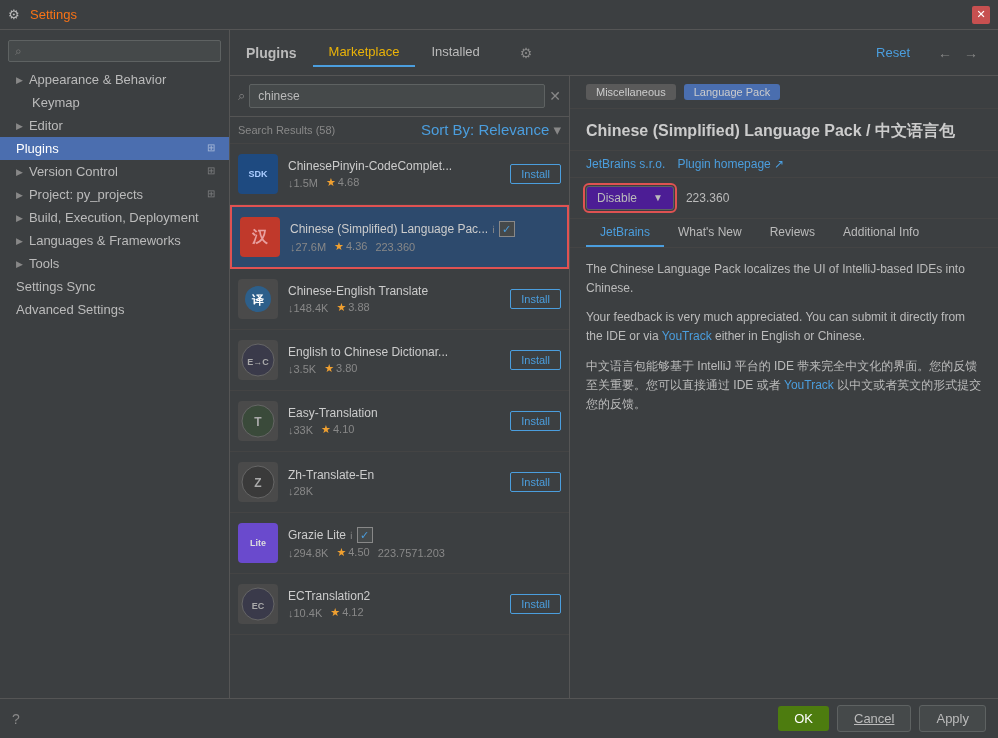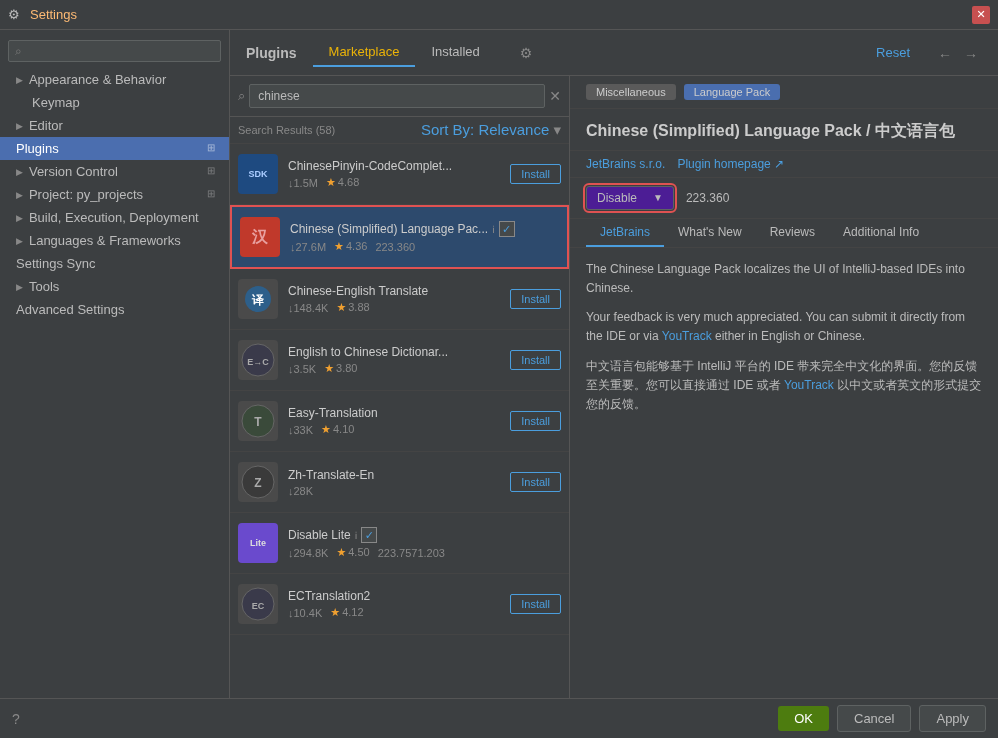--- a/index.html
+++ b/index.html
@@ -1,21 +1,21 @@
 <!DOCTYPE html>
 <html><head>
   <meta charset="utf-8">
   <style>
     * { box-sizing: border-box; margin: 0; padding: 0; }
     body { font-family: 'Segoe UI', Arial, sans-serif; font-size: 13px; background: #3c3f41; color: #bbb; width: 998px; height: 738px; overflow: hidden; }
     
     
     .titlebar { background: #3c3f41; border-bottom: 1px solid #555; display: flex; align-items: center; padding: 4px 8px; height: 30px; }
     .titlebar-icon { width: 16px; height: 16px; margin-right: 6px; }
-    .titlebar-title { color: #fdba74; font-size: 13px; flex: 1; }
+    .titlebar-title { color: #f97316; font-size: 13px; flex: 1; }
     .titlebar-controls { display: flex; gap: 4px; }
     .titlebar-btn { width: 18px; height: 18px; border: none; cursor: pointer; display: flex; align-items: center; justify-content: center; font-size: 11px; border-radius: 2px; }
     .titlebar-close { background: #c75050; color: white; }
     
     
     .main-container { display: flex; height: calc(738px - 30px - 40px); }
     
     
     .sidebar { width: 230px; background: #3c3f41; border-right: 1px solid #555; overflow-y: auto; padding: 4px 0; }
     .sidebar-search { padding: 6px 8px; }
@@ -83,21 +83,21 @@
     .detail-tab.active { color: #4b9ede; border-bottom: 2px solid #4b9ede; }
     .plugin-detail-content { padding: 12px 16px; overflow-y: auto; flex: 1; font-size: 12px; line-height: 1.6; color: #bbb; }
     .plugin-detail-content a { color: #4b9ede; text-decoration: none; cursor: pointer; }
     .plugin-detail-content p { margin-bottom: 10px; }
     .plugin-detail-content .cn-text { color: #bbb; }
     
     
     .bottom-bar { height: 40px; background: #3c3f41; border-top: 1px solid #555; display: flex; align-items: center; justify-content: flex-end; padding: 0 12px; gap: 8px; }
     .bottom-btn { padding: 5px 16px; font-size: 13px; cursor: pointer; border-radius: 3px; border: none; }
     .btn-ok { background: #4d7c0f; color: white; }
-    .btn-cancel { background: #45494a; color: #bbb; border: 1px solid #5e6262; }
+    .btn-cancel { background: #45494a; color: #bbb; border: 1px solid #5e6262; text-decoration: underline; }
     .btn-apply { background: #45494a; color: #bbb; border: 1px solid #5e6262; }
     .bottom-help { margin-right: auto; color: #888; font-size: 14px; cursor: pointer; }
   </style>
 </head>
 <body>
 
 <div class="titlebar">
   <span class="titlebar-icon">⚙</span>
   <span class="titlebar-title">Settings</span>
   <div class="titlebar-controls">
@@ -131,25 +131,25 @@
     <div class="sidebar-item has-arrow">
       <span>Project: py_projects</span>
       <span class="page-icon">⊞</span>
     </div>
     <div class="sidebar-item has-arrow">
       <span>Build, Execution, Deployment</span>
     </div>
     <div class="sidebar-item has-arrow">
       <span>Languages &amp; Frameworks</span>
     </div>
+    <div class="sidebar-item has-arrow">
+      <span>Tools</span>
+    </div>
     <div class="sidebar-item">
       <span>Settings Sync</span>
-    </div>
-    <div class="sidebar-item has-arrow">
-      <span>Tools</span>
     </div>
     <div class="sidebar-item">
       <span>Advanced Settings</span>
     </div>
   </div>
 
   <div class="content">
     <div class="plugins-container">
 
       <div class="plugins-header">
@@ -280,21 +280,21 @@
               </div>
               <button class="install-btn">Install</button>
             </div>
 
             <div class="plugin-item">
               <div class="plugin-icon" style="background:#6a4acd; color:white; font-size:10px; font-weight:bold;">
                 <span style="font-size:9px; color:#ddd;">Lite</span>
               </div>
               <div class="plugin-info">
                 <div class="plugin-name">
-                  <span>Disable Lite</span>
+                  <span>Grazie Lite</span>
                   <span style="font-size:10px; color:#888;">ℹ</span>
                   <span class="checkbox-icon checked"></span>
                 </div>
                 <div class="plugin-meta">
                   <span class="plugin-downloads">294.8K</span>
                   <span class="plugin-rating">4.50</span>
                   <span>223.7571.203</span>
                 </div>
               </div>
             </div>

